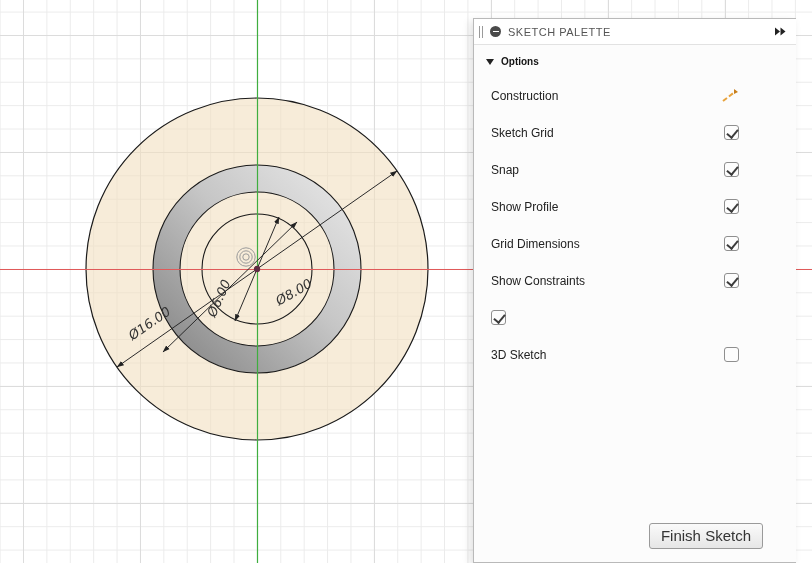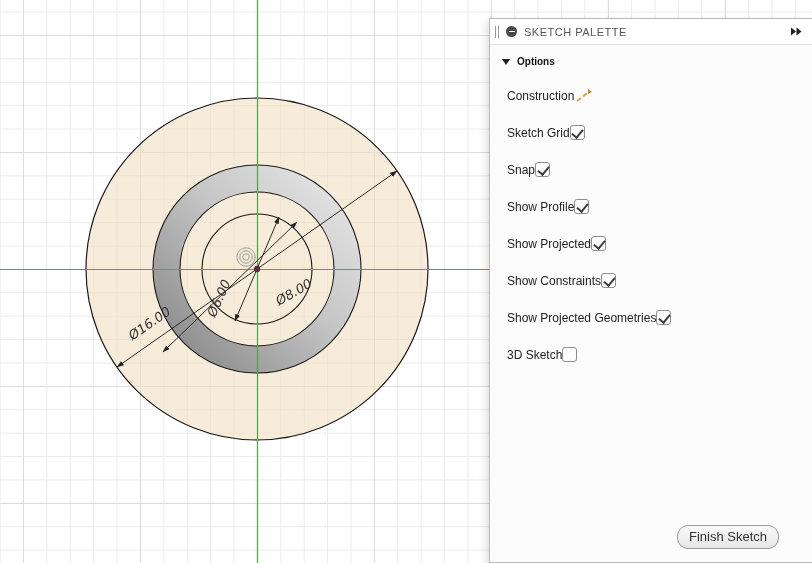--- a/index.html
+++ b/index.html
@@ -14,21 +14,21 @@
       linear-gradient(to bottom, #dcdcdc 1px, transparent 1px),
       linear-gradient(to right, #ebebeb 1px, transparent 1px),
       linear-gradient(to bottom, #ebebeb 1px, transparent 1px);
     background-size: 117px 117px, 117px 117px, 23.4px 23.4px, 23.4px 23.4px;
     background-position: 23px 0, 0 35px, 23px 0, 0 11.6px;
   }
   svg.sketch { position:absolute; inset:0; }
 
   
   .palette {
-    position:absolute; top:18px; right:0; bottom:0; width:323px;
+    position:absolute; top:18px; right:16px; bottom:0; width:323px;
     background:#fcfcfc; border:1px solid #b9b9b9; border-right:none;
     box-shadow:-3px 3px 8px rgba(0,0,0,0.12);
     display:flex; flex-direction:column;
   }
   .palette-header {
     height:26px; display:flex; align-items:center; gap:7px;
     padding:0 9px 0 5px; background:#ffffff; border-bottom:1px solid #e2e2e2;
     flex:0 0 auto;
   }
   .grip { width:4px; height:12px; border-left:1px solid #9a9a9a; border-right:1px solid #9a9a9a; }
@@ -39,41 +39,41 @@
 
   .options-header {
     display:flex; align-items:center; gap:7px;
     padding:11px 12px 6px 12px; font-weight:bold; font-size:10px; color:#141414;
     flex:0 0 auto;
   }
   .tri-down { width:0; height:0; border-left:4.5px solid transparent; border-right:4.5px solid transparent; border-top:6px solid #222; }
 
   .rows { flex:0 0 auto; padding-top:4px; }
   .row {
-    height:37px; display:flex; align-items:center; 
+    height:37px; display:flex; align-items:center; justify-content:space-between;
     padding:0 57px 0 17px; font-size:12px; color:#222;
   }
   .row-label { white-space:nowrap; }
   .icon-btn { width:19px; height:19px; display:flex; align-items:center; justify-content:center; cursor:pointer; }
 
   .checkbox {
     width:15px; height:15px; border:1px solid #8f8f8f; border-radius:3px;
     background:#fdfdfd; position:relative; cursor:pointer; flex:0 0 auto;
   }
   .checkbox.checked::after {
     content:""; position:absolute; left:3.5px; top:0.5px; width:5px; height:9px;
     border-right:2px solid #3c3c3c; border-bottom:2px solid #3c3c3c;
     transform:rotate(40deg);
   }
 
   .finish-row { margin-top:auto; display:flex; justify-content:flex-end; padding:0 33px 13px 0; }
   .finish-btn {
-    font-family:"Liberation Sans", sans-serif; font-size:13px; color:#333;
+    font-family:"Liberation Sans", sans-serif; font-size:15px; color:#333;
     padding:3px 11px 4px 11px; background:linear-gradient(#fafafa,#e6e6e6);
-    border:1px solid #9a9a9a; border-radius:11px; cursor:pointer;
+    border:1px solid #9a9a9a; border-radius:3px; cursor:pointer;
   }
 
   .dim-text { font-family:"DejaVu Sans", sans-serif; font-style:italic; font-size:13px; fill:#333; }
 </style>
 </head>
 <body>
 
 <div class="stage">
 
   <div class="canvas">
@@ -162,31 +162,30 @@
       </div>
 
 
       <div class="row">
         <span class="row-label">Show Profile</span>
         <span class="checkbox checked"></span>
       </div>
 
 
       <div class="row">
-        <span class="row-label">Show Projected</span>
+        <span class="row-label">Grid Dimensions</span>
         <span class="checkbox checked"></span>
       </div>
 
       <div class="row">
         <span class="row-label">Show Constraints</span>
         <span class="checkbox checked"></span>
       </div>
 
       <div class="row">
-        <span class="row-label">Show Projected Geometries</span>
         <span class="checkbox checked"></span>
       </div>
 
       <div class="row">
         <span class="row-label">3D Sketch</span>
         <span class="checkbox"></span>
       </div>
 
     </div>
 

